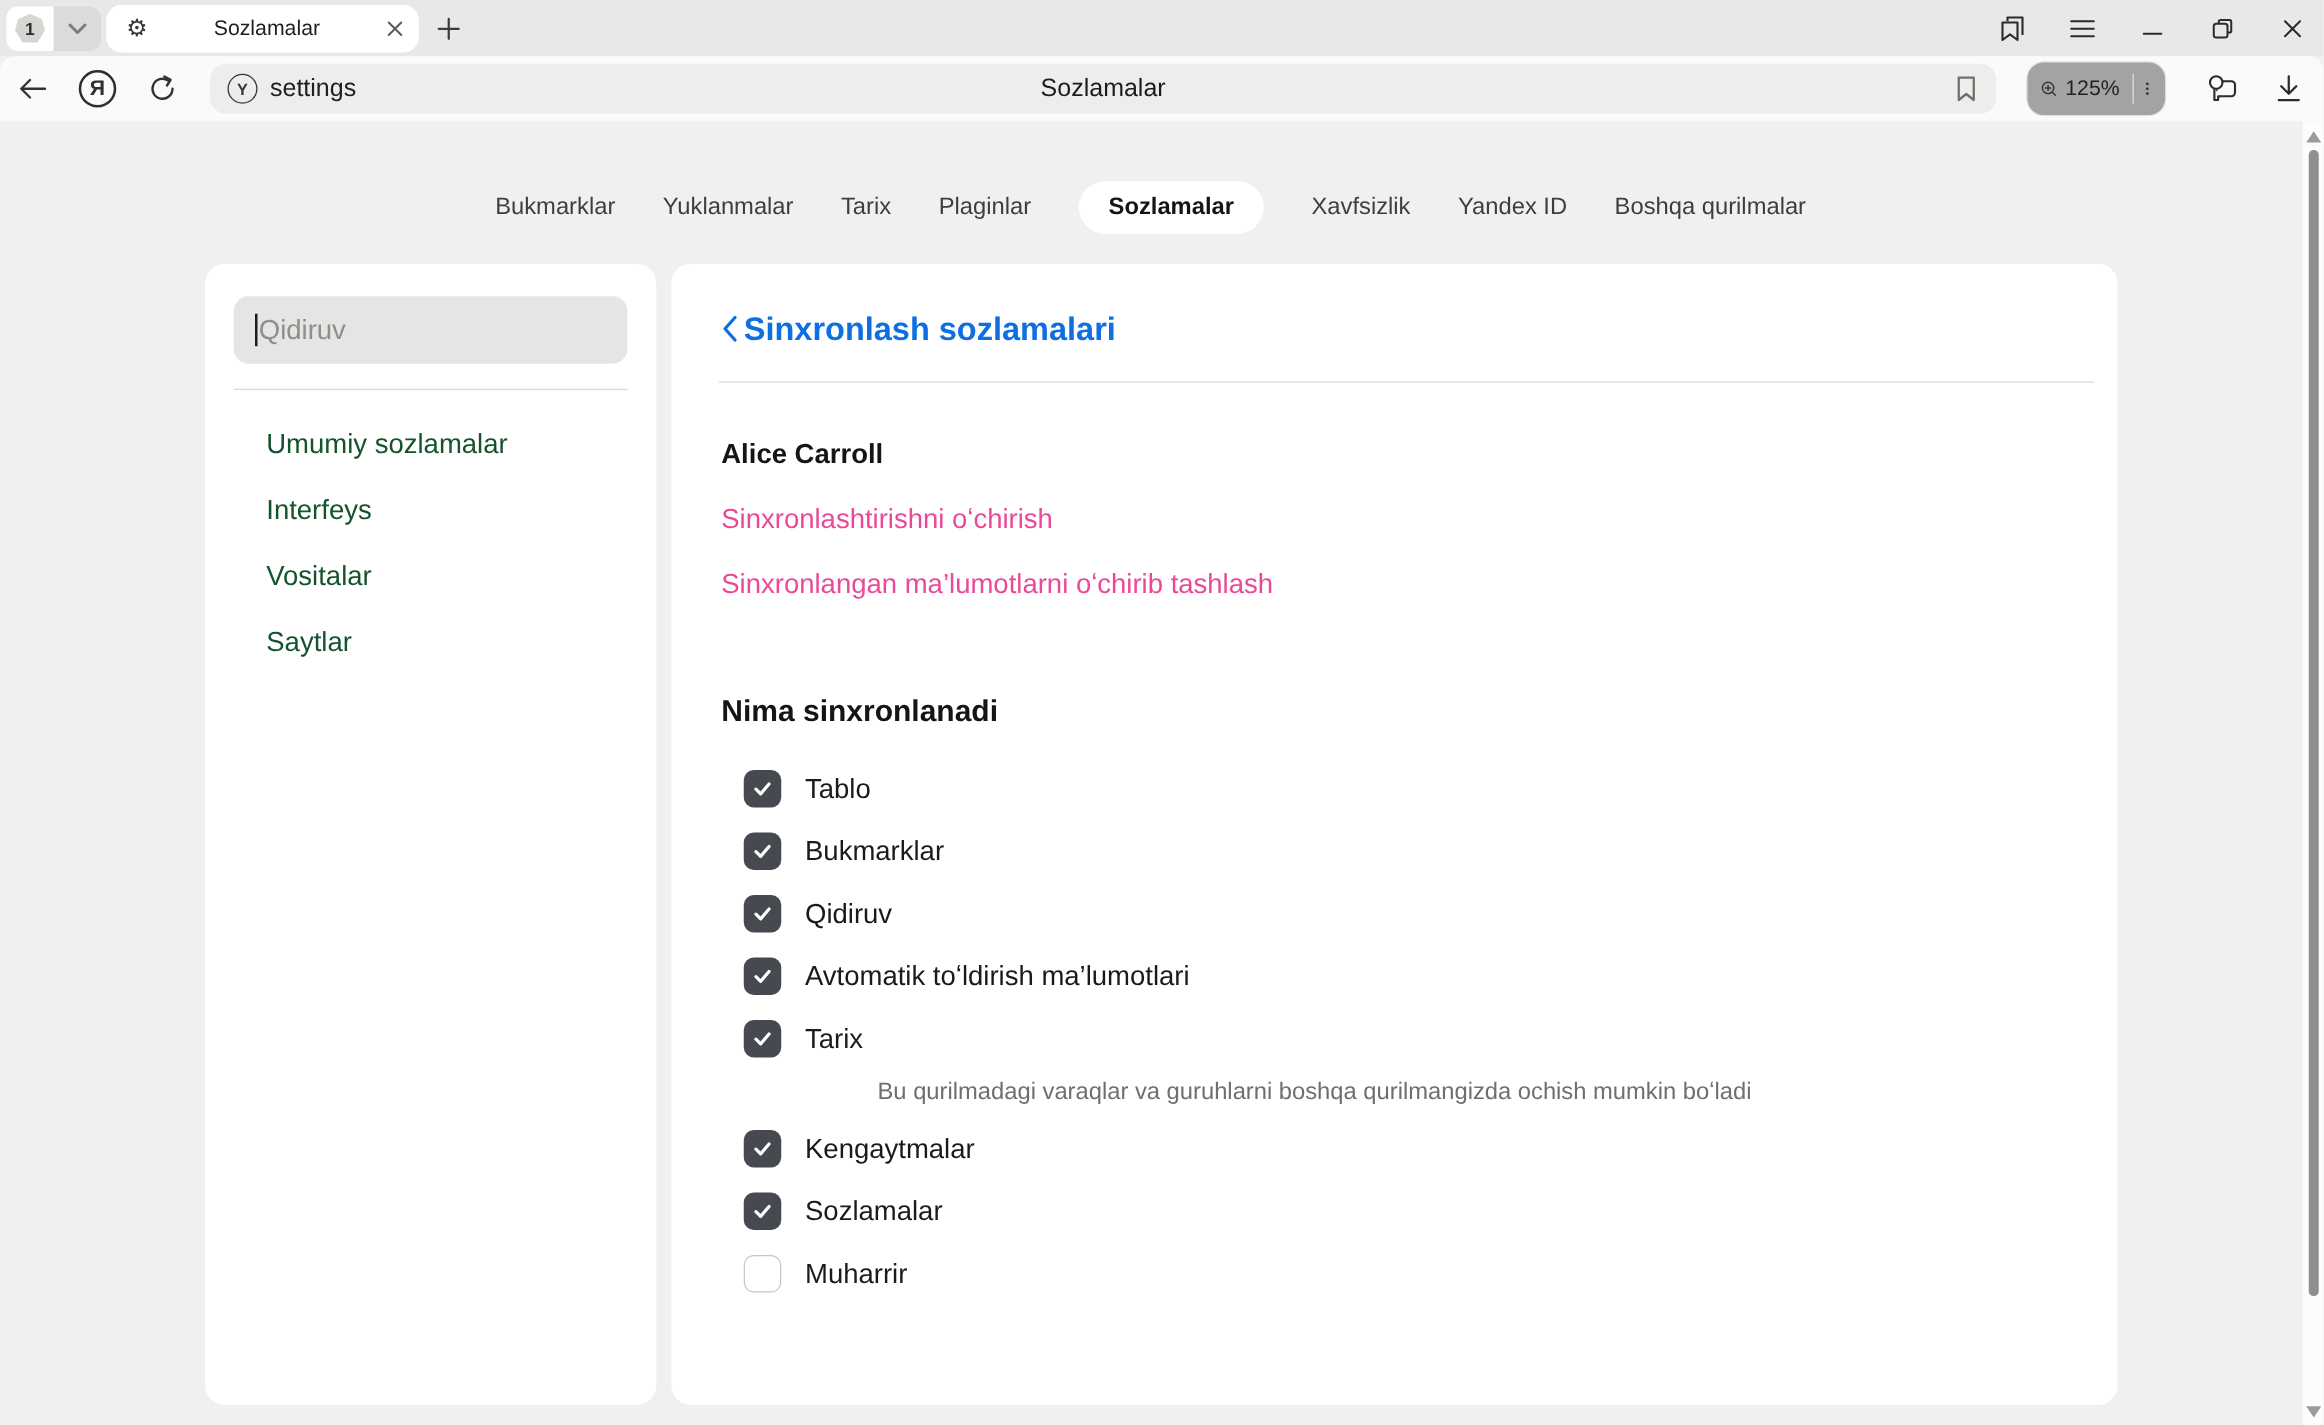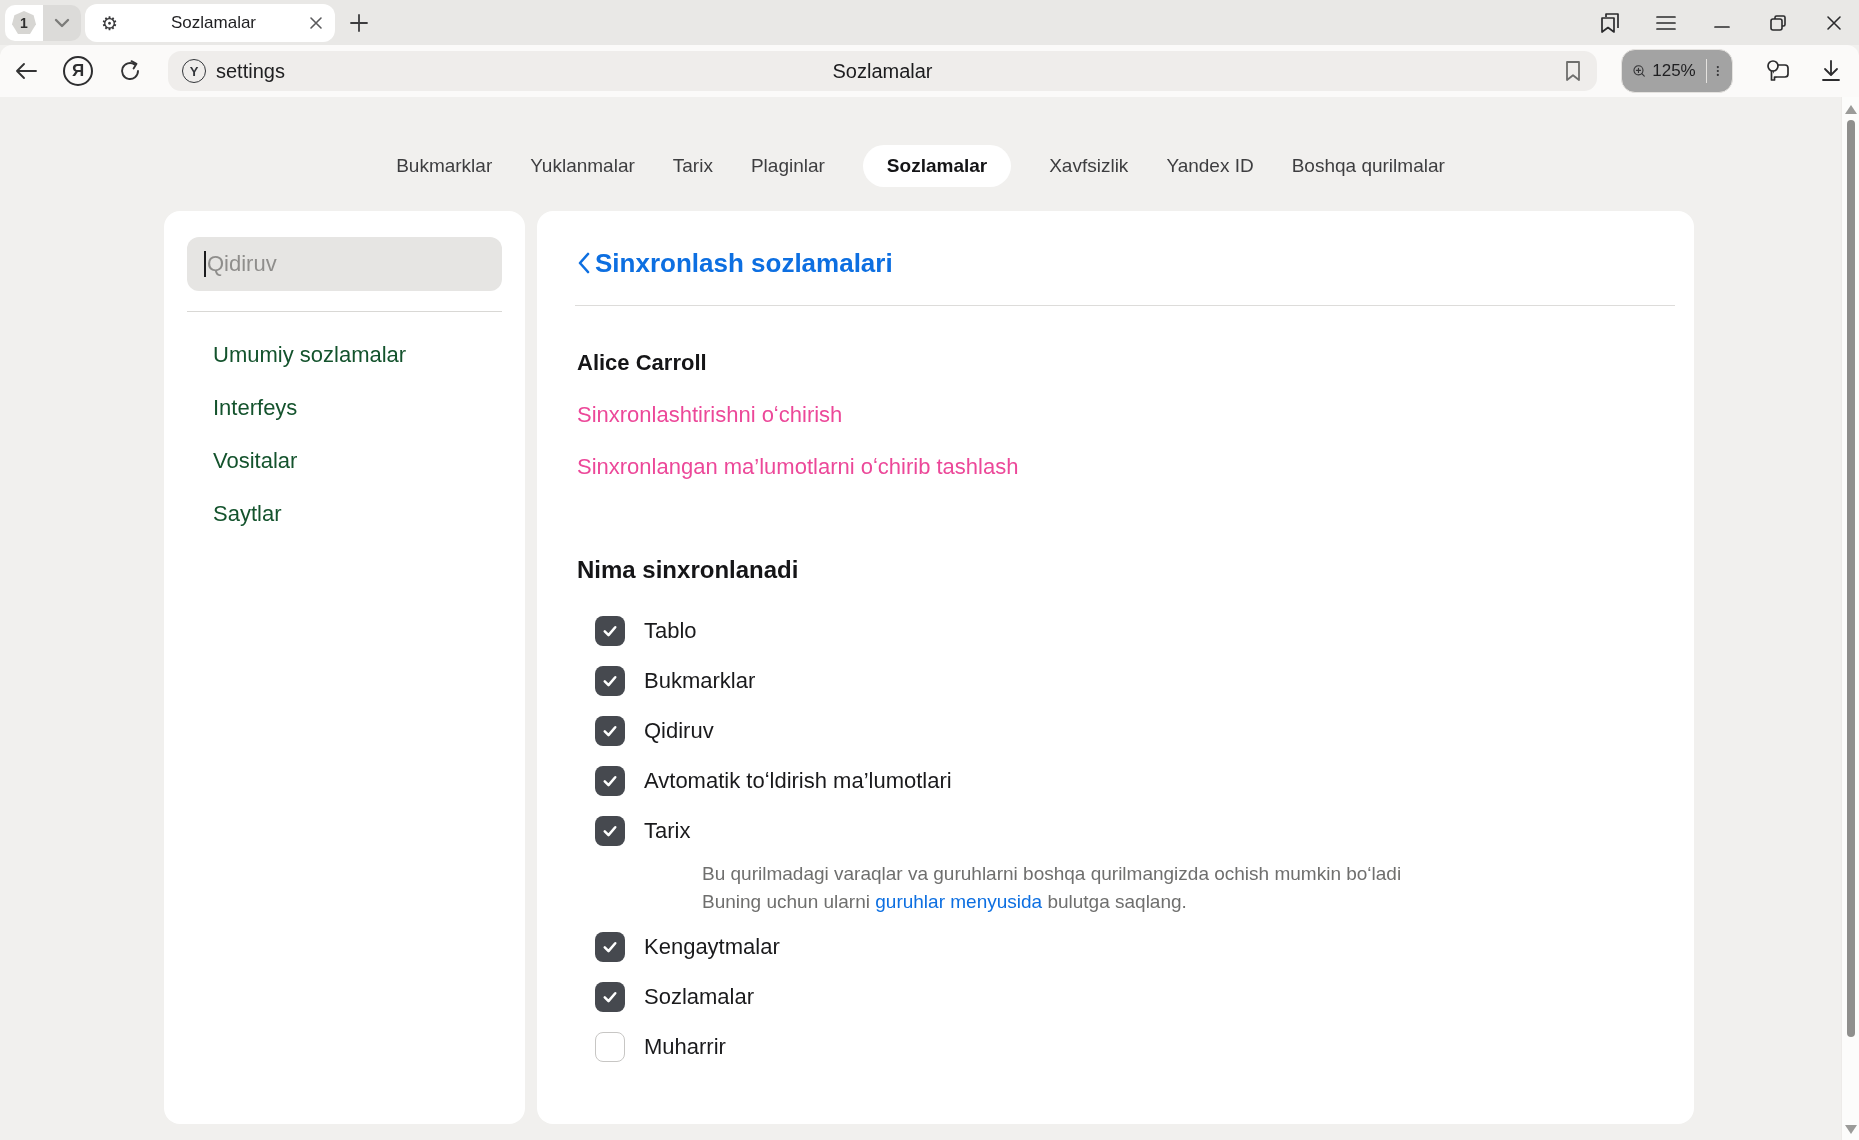--- a/index.html
+++ b/index.html
@@ -257,21 +257,20 @@
       <div class="sync-row">
         <div class="cbx">
           <svg width="18" height="18" viewBox="0 0 24 24">
             <path d="M5 12.5l5 5 9-10.5" fill="none" stroke="#fff" stroke-width="3.4" stroke-linecap="round" stroke-linejoin="round"></path>
           </svg>
         </div>
         <span class="sync-label">Tarix</span>
       </div>
       <div class="sync-desc">
         <div>Bu qurilmadagi varaqlar va guruhlarni boshqa qurilmangizda ochish mumkin boʻladi</div>
-        <div><span>Buning uchun ularni </span><a class="desc-link" href="#" style="text-decoration: none;">guruhlar menyusida</a><span> bulutga saqlang.</span></div>
       </div>
       <div class="sync-row">
         <div class="cbx">
           <svg width="18" height="18" viewBox="0 0 24 24">
             <path d="M5 12.5l5 5 9-10.5" fill="none" stroke="#fff" stroke-width="3.4" stroke-linecap="round" stroke-linejoin="round"></path>
           </svg>
         </div>
         <span class="sync-label">Kengaytmalar</span>
       </div>
       <div class="sync-row">

